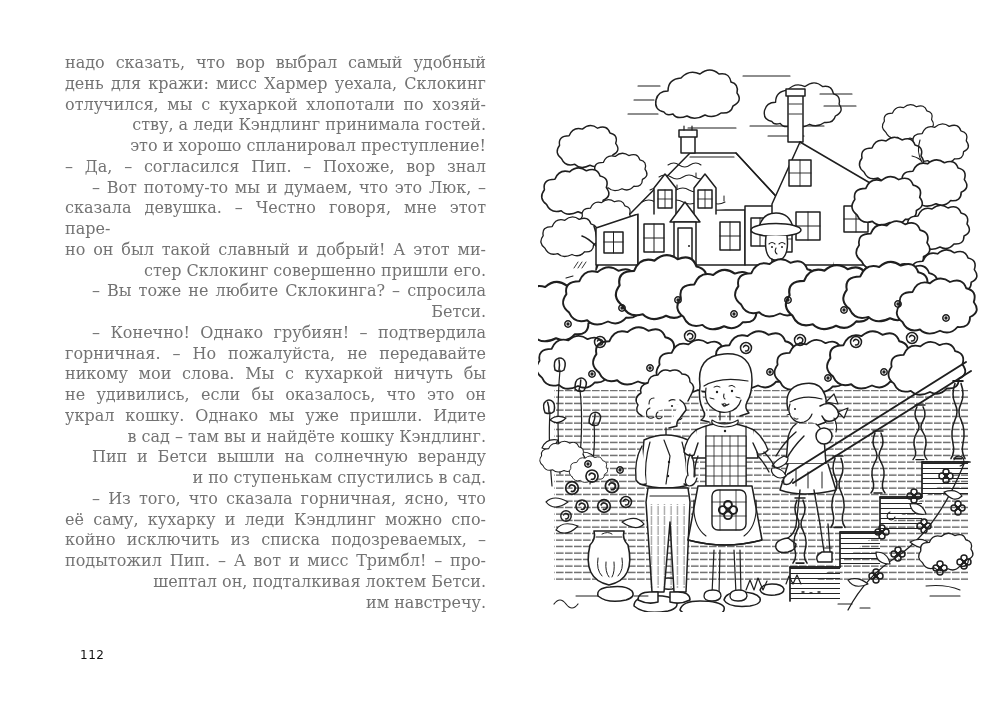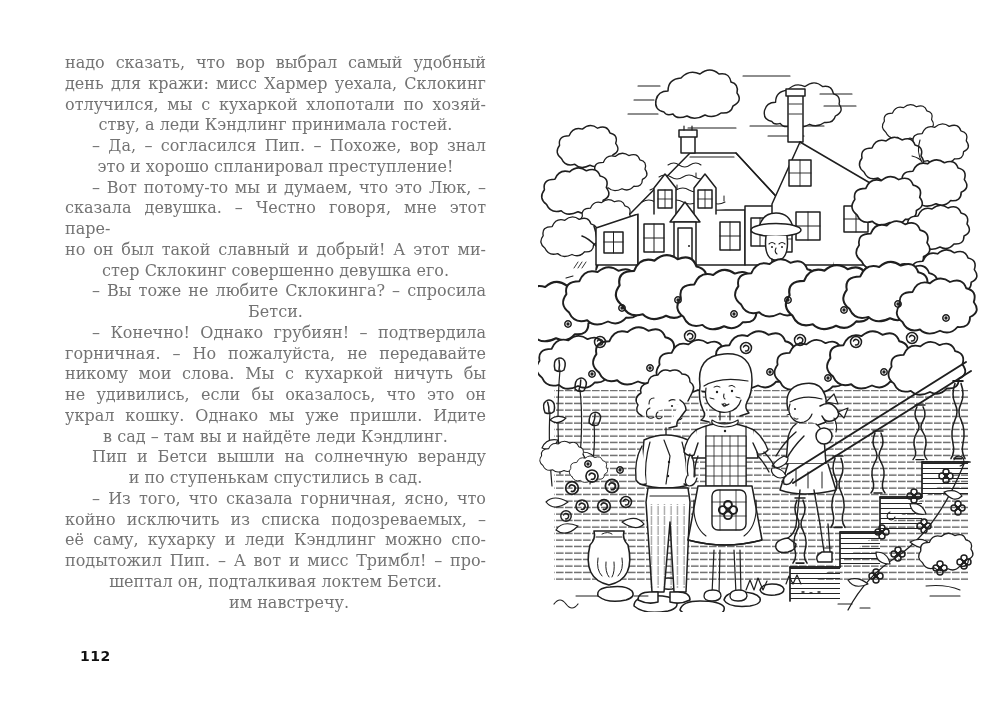--- a/index.html
+++ b/index.html
@@ -6,72 +6,72 @@
   body{
     width:1000px;height:715px;background:#ffffff;overflow:hidden;position:relative;
     font-family:"DejaVu Serif", serif;
   }
   .page{position:absolute;inset:0;background:#ffffff;}
   .text-column{
     position:absolute;left:65px;top:53px;width:421px;
     font-size:16px;line-height:20.75px;color:#737373;
   }
   .line{text-align:justify;text-align-last:justify;}
-  .line.last{text-align-last:auto;text-align:center;}
+  .line.last{text-align-last:auto;text-align:right;}
   .para.indent .line:first-child{text-indent:27px;}
   .page-num{
     position:absolute;left:80px;top:648px;
-    font-family:"DejaVu Sans", sans-serif;font-weight:bold;font-size:14px;
+    font-family:"DejaVu Sans", sans-serif;font-weight:normal;font-size:12px;
     color:#111;letter-spacing:0.5px;
   }
   .illustration-box{position:absolute;left:538px;top:56px;width:440px;height:556px;}
   svg{display:block;}
 </style>
 </head>
 <body>
 
 <div class="page">
 
   <div class="text-column">
       <div class="para">
         <div class="line">надо сказать, что вор выбрал самый удобный</div>
         <div class="line">день для кражи: мисс Хармер уехала, Склокинг</div>
         <div class="line">отлучился, мы с кухаркой хлопотали по хозяй-</div>
         <div class="line last">ству, а леди Кэндлинг принимала гостей.</div>
       </div>
       <div class="para indent">
+        <div class="line last">это и хорошо спланировал преступление!</div>
         <div class="line">– Да, – согласился Пип. – Похоже, вор знал</div>
-        <div class="line last">это и хорошо спланировал преступление!</div>
       </div>
       <div class="para indent">
         <div class="line">– Вот потому-то мы и думаем, что это Люк, –</div>
         <div class="line">сказала девушка. – Честно говоря, мне этот паре-</div>
         <div class="line">но он был такой славный и добрый! А этот ми-</div>
-        <div class="line last">стер Склокинг совершенно девушка его.</div>
+        <div class="line last">стер Склокинг совершенно пришли его.</div>
       </div>
       <div class="para indent">
         <div class="line">– Вы тоже не любите Склокинга? – спросила</div>
         <div class="line last">Бетси.</div>
       </div>
       <div class="para indent">
         <div class="line">– Конечно! Однако грубиян! – подтвердила</div>
         <div class="line">горничная. – Но пожалуйста, не передавайте</div>
         <div class="line">никому мои слова. Мы с кухаркой ничуть бы</div>
         <div class="line">не удивились, если бы оказалось, что это он</div>
         <div class="line">украл кошку. Однако мы уже пришли. Идите</div>
-        <div class="line last">в сад – там вы и найдёте леди Кэндлинг.</div>
+        <div class="line last">в сад – там вы и найдёте кошку Кэндлинг.</div>
       </div>
       <div class="para indent">
         <div class="line">Пип и Бетси вышли на солнечную веранду</div>
         <div class="line last">и по ступенькам спустились в сад.</div>
       </div>
       <div class="para indent">
         <div class="line">– Из того, что сказала горничная, ясно, что</div>
+        <div class="line">её саму, кухарку и леди Кэндлинг можно спо-</div>
         <div class="line">койно исключить из списка подозреваемых, –</div>
-        <div class="line">её саму, кухарку и леди Кэндлинг можно спо-</div>
         <div class="line">подытожил Пип. – А вот и мисс Тримбл! – про-</div>
         <div class="line last">шептал он, подталкивая локтем Бетси.</div>
       </div>
       <div class="para indent">
         <div class="line last">им навстречу.</div>
       </div>
     </div>
 
   <div class="page-num">112</div>
 

